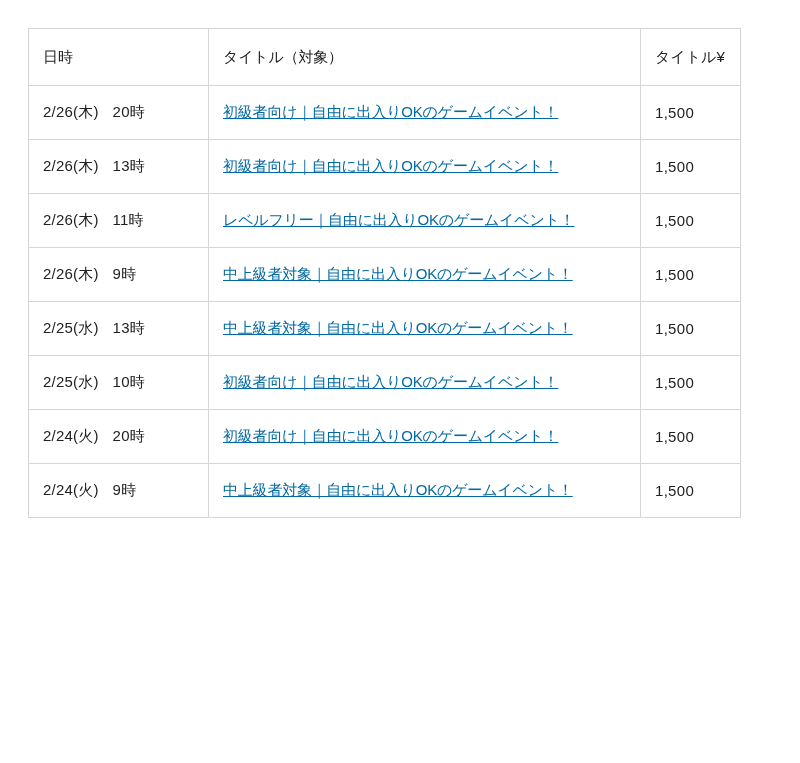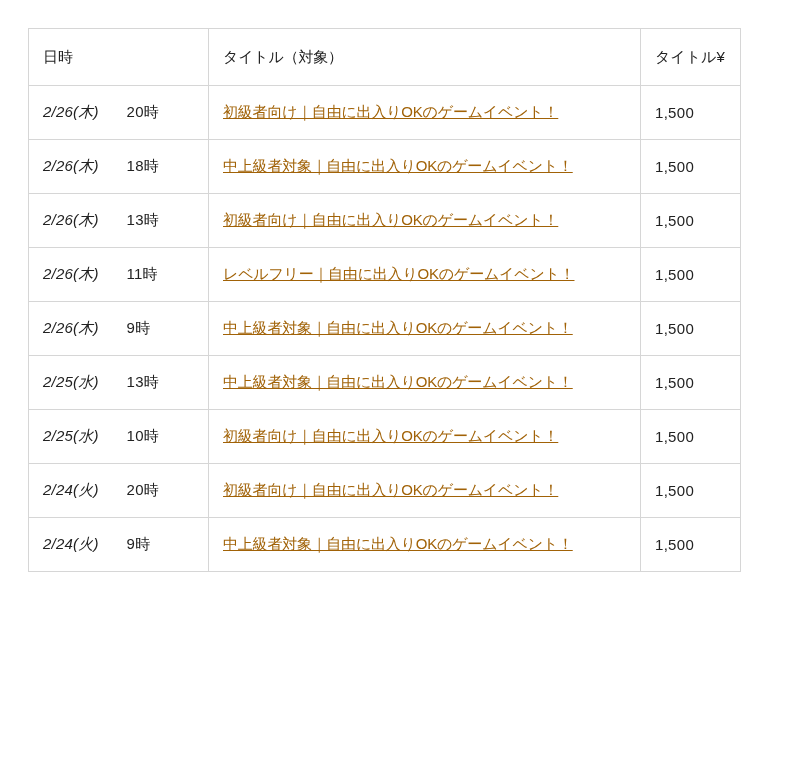--- a/index.html
+++ b/index.html
@@ -52,23 +52,23 @@
   
   table.schedule tr td:first-child,
   table.schedule tr th:first-child {
     border-left: 1px solid #d6d6d6;
   }
   .date-cell {
     white-space: nowrap;
     letter-spacing: 0.2px;
     font-size: 15px;
   }
-  .date-cell .dpart { margin-right: 28px; font-style: italic; }
+  .date-cell .dpart { margin-right: 14px; }
   .title-cell a {
-    color: #a16207;
+    color: #0369a1;
     text-decoration: underline;
     font-size: 15px;
     letter-spacing: -0.2px;
   }
   .price-cell {
     font-size: 15px;
     letter-spacing: 0.3px;
   }
   .hdr-title { letter-spacing: -0.2px; margin-left: 24px; }
 </style>
@@ -86,25 +86,20 @@
       <tr>
         <th>日時</th>
         <th class="hdr-title">タイトル（対象）</th>
         <th>タイトル¥</th>
       </tr>
     </thead>
     <tbody id="schedule-body">
         <tr>
           <td class="date-cell"><span class="dpart">2/26(木)</span><span>20時</span></td>
           <td class="title-cell"><a href="#">初級者向け｜自由に出入りOKのゲームイベント！</a></td>
-          <td class="price-cell">1,500</td>
-        </tr>
-        <tr>
-          <td class="date-cell"><span class="dpart">2/26(木)</span><span>18時</span></td>
-          <td class="title-cell"><a href="#">中上級者対象｜自由に出入りOKのゲームイベント！</a></td>
           <td class="price-cell">1,500</td>
         </tr>
         <tr>
           <td class="date-cell"><span class="dpart">2/26(木)</span><span>13時</span></td>
           <td class="title-cell"><a href="#">初級者向け｜自由に出入りOKのゲームイベント！</a></td>
           <td class="price-cell">1,500</td>
         </tr>
         <tr>
           <td class="date-cell"><span class="dpart">2/26(木)</span><span>11時</span></td>
           <td class="title-cell"><a href="#">レベルフリー｜自由に出入りOKのゲームイベント！</a></td>

